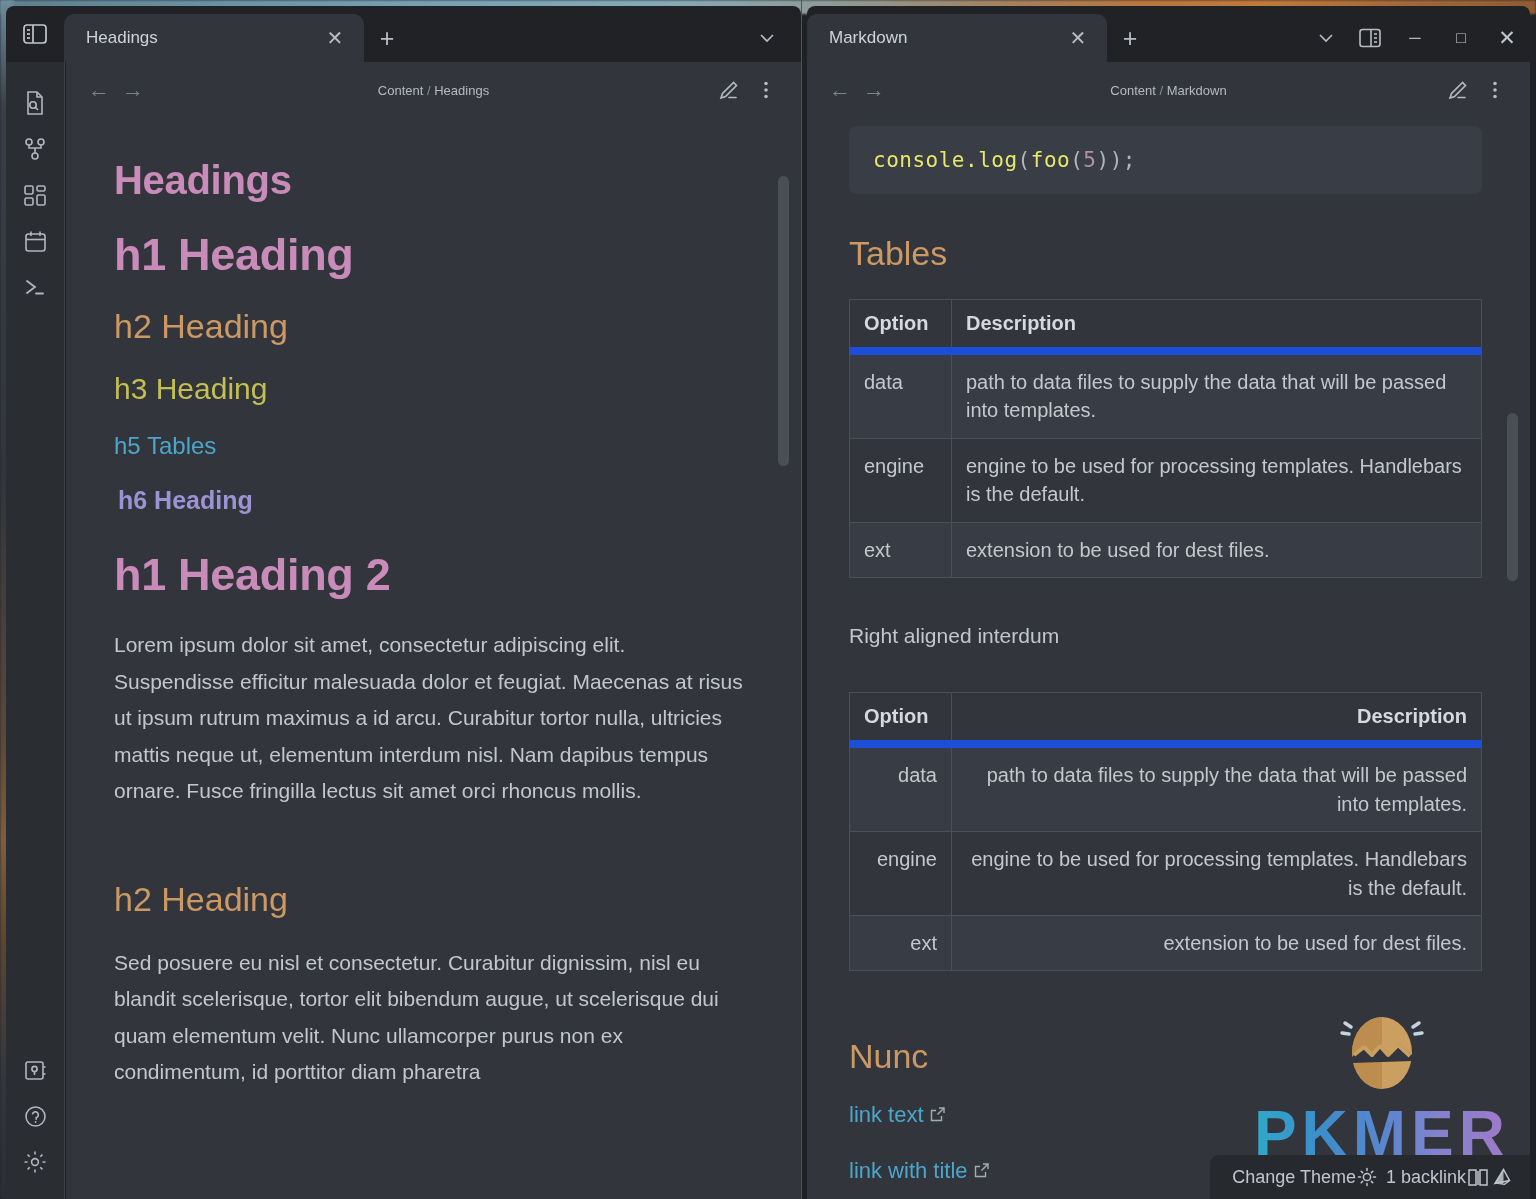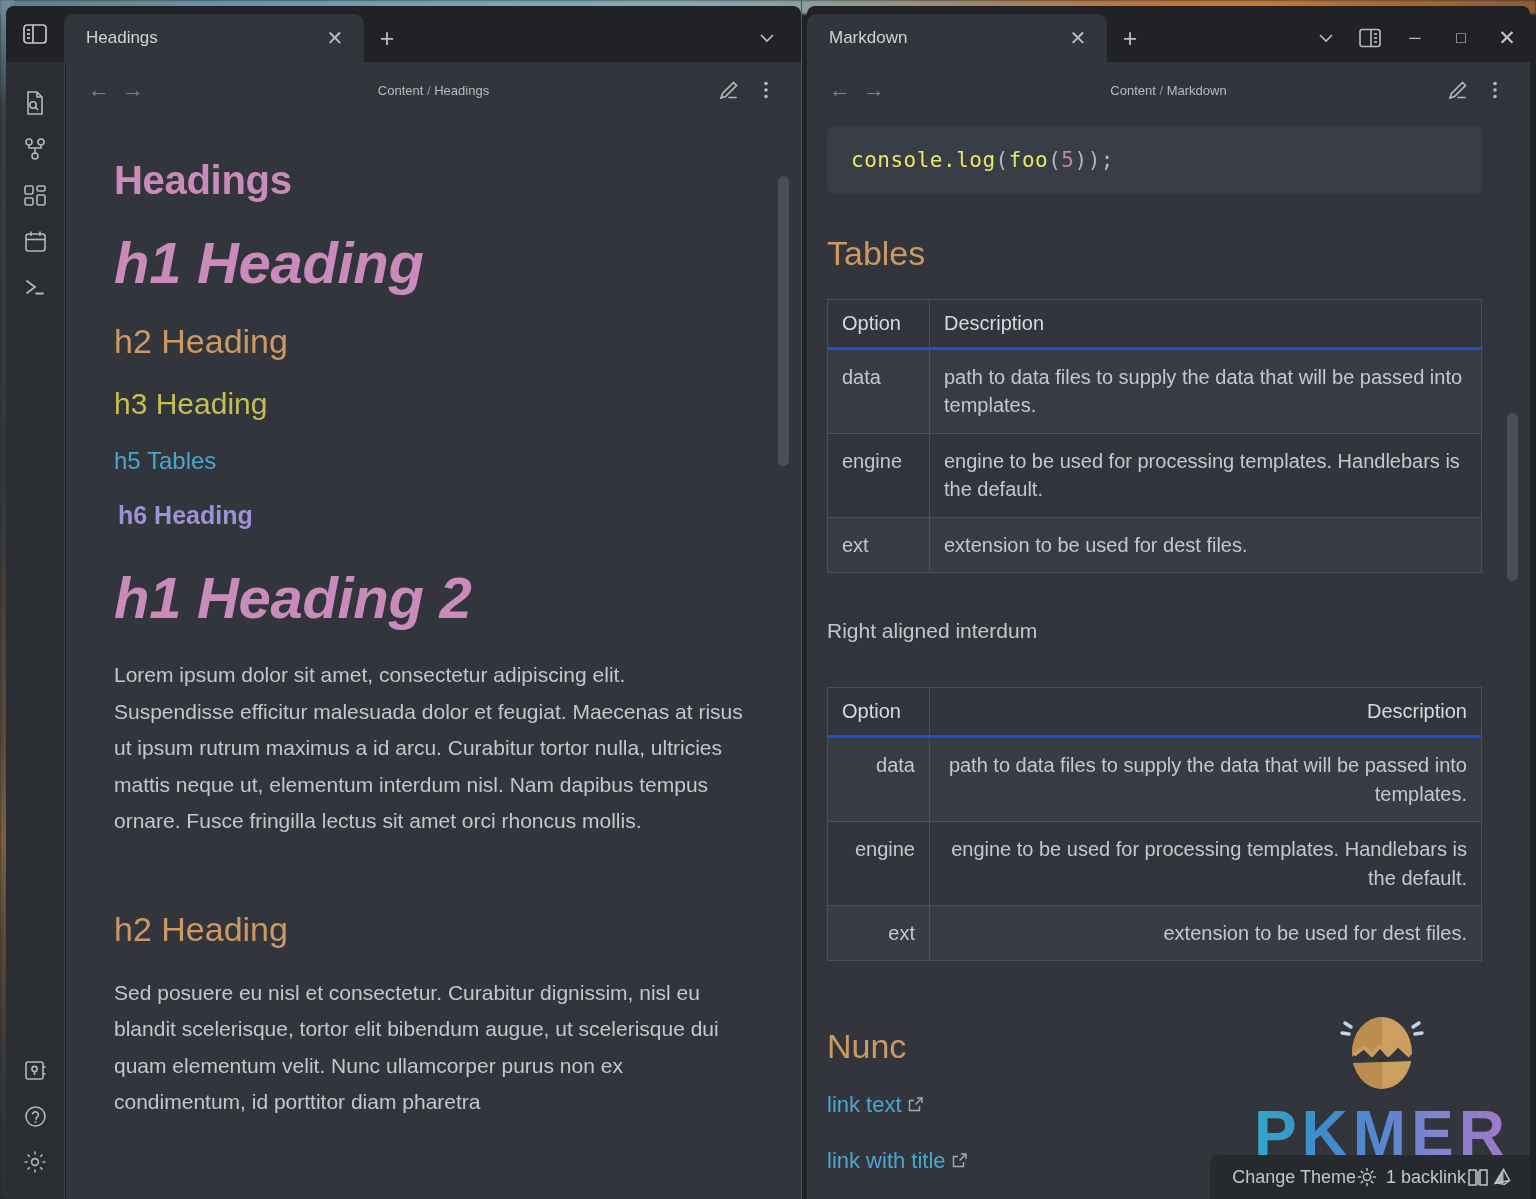--- a/index.html
+++ b/index.html
@@ -107,21 +107,21 @@
   .hdr-icon {
     width: 38px; height: 38px; display: flex; align-items: center; justify-content: center;
     color: #b7bbc1; cursor: pointer;
   }
 
   .pane-body { position: relative; height: 1081px; overflow: hidden; }
   .doc { padding: 40px 56px 0 48px; }
 
   
   .md h1 { font-size: 40px; font-weight: 700; color: #c98bb9; margin: 0 0 26px 0; letter-spacing: -0.3px; }
-  .md h1.big { font-size: 58px; font-style: italic; }
+  .md h1.big { font-size: 45px; }
   .md h2 { font-size: 34px; font-weight: 400; color: #cc9964; margin: 0 0 26px 0; }
   .md h3 { font-size: 30px; font-weight: 400; color: #c3bf51; margin: 0 0 26px 0; }
   .md h4 { font-size: 26px; font-weight: 400; color: #a7b877; margin: 0 0 26px 0; }
   .md h5 { font-size: 24px; font-weight: 400; color: #4ba6cc; margin: 0 0 26px 0; }
   .md h6 { font-size: 25px; font-weight: 600; color: #9c92d4; margin: 0 0 26px 4px; }
   .md p { font-size: 21px; line-height: 1.74; color: #c3c7cd; margin: 0 0 30px 0; }
   .spacer-lg { height: 40px; }
   .spacer-md { height: 26px; }
 
   
@@ -134,23 +134,23 @@
   .tok-punc { color: #b2b6bc; }
   .tok-num { color: #b48ead; }
 
   
   table.md-table {
     width: 100%; border-collapse: collapse;
     border: 1px solid #4b5058;
     font-size: 20px; color: #c4c8ce;
   }
   table.md-table th {
-    font-weight: 400; text-align: left; padding: 12px 14px;
+    font-weight: 700; text-align: left; padding: 12px 14px;
     border-right: 1px solid #4b5058;
-    border-bottom: 3px solid #1d4ed8;
+    border-bottom: 8px solid #1d4ed8;
     background: #32363c; color: #d6dae0;
   }
   table.md-table td {
     padding: 13px 14px; border: 1px solid #4b5058;
     line-height: 1.42; vertical-align: top;
   }
   table.md-table tbody tr:nth-child(odd) { background: #383c44; }
   table.md-table th:last-child, table.md-table td:last-child { border-right: none; }
   table.md-table.right-aligned th:last-child,
   table.md-table.right-aligned td { text-align: right; }
@@ -390,21 +390,21 @@
           <svg width="20" height="24" viewBox="0 0 20 24" fill="#b7bbc1">
             <circle cx="10" cy="5.5" r="1.8"></circle>
               <circle cx="10" cy="12" r="1.8"></circle>
               <circle cx="10" cy="18.5" r="1.8"></circle>
           </svg>
         </div>
       </div>
     </div>
 
     <div class="pane-body">
-      <div class="doc md" style="padding:8px 48px 0 20px">
+      <div class="doc md" style="padding:8px 48px 0 42px">
 
         <div class="codeblock">
           <span class="tok-fn">console.log</span><span class="tok-punc">(</span><span class="tok-fn">foo</span><span class="tok-punc">(</span><span class="tok-num">5</span><span class="tok-punc">));</span>
         </div>
 
         <div class="spacer-lg"></div>
 
         <h2>Tables</h2>
 
         <table class="md-table">

